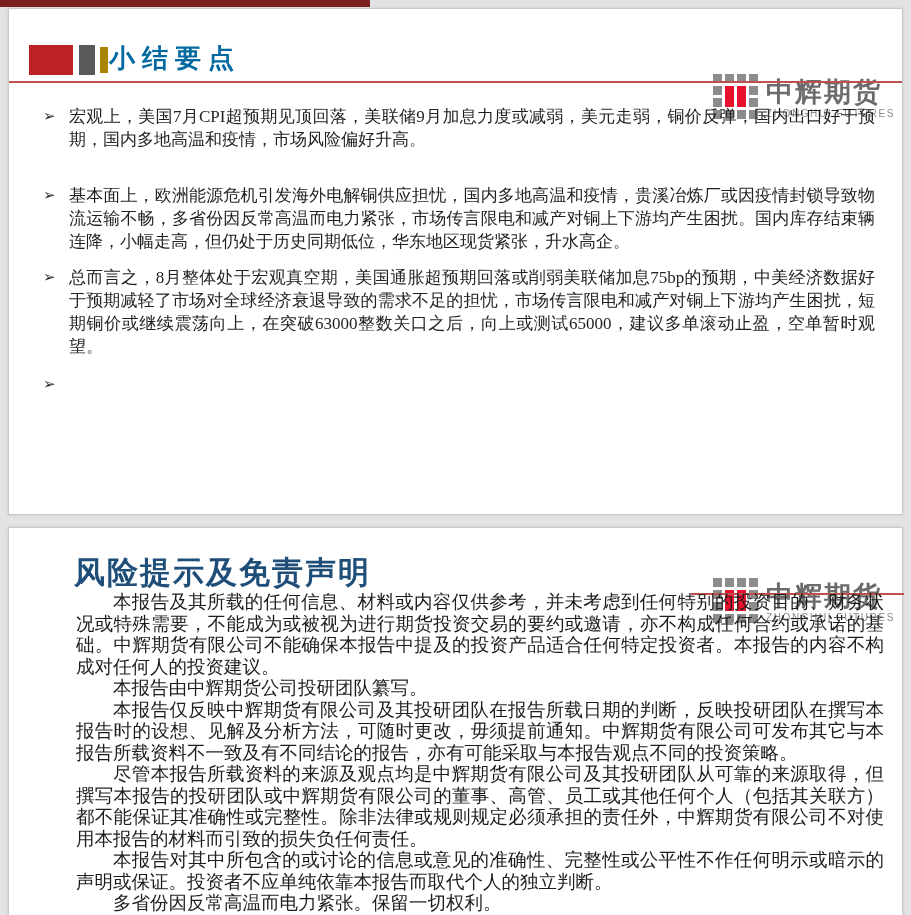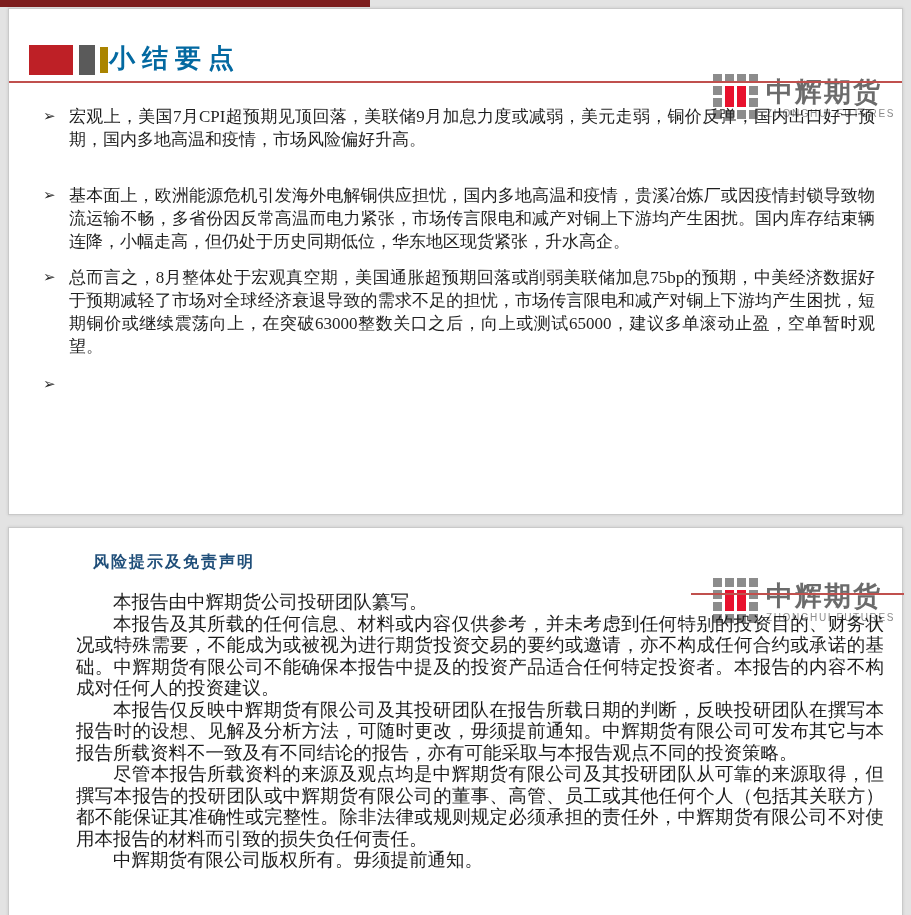--- a/index.html
+++ b/index.html
@@ -35,21 +35,21 @@
   
   .bullets{position:absolute;left:34px;top:96px;width:832px;margin:0;padding:0;list-style:none;}
   .bullets li{display:flex;font-size:17px;line-height:23px;color:#1F1F1F;}
   .bullets li .arrow{flex:0 0 26px;font-size:15px;line-height:23px;color:#2b2b2b;}
   .bullets li .btext{text-align:justify;}
   .bullets li.b1{margin-bottom:33px;}
   .bullets li.b2{margin-bottom:13px;}
   .bullets li.b3{margin-bottom:15px;}
 
   
-  .disc-title{position:absolute;left:84px;top:24px;margin:0;font-size:16px;font-weight:bold;
+  .disc-title{position:absolute;left:65px;top:24px;margin:0;font-size:31px;font-weight:bold;
         color:#1F4E79;letter-spacing:2px;}
   .disc-body{position:absolute;left:67px;top:64px;width:808px;font-size:18.5px;line-height:21.5px;
         color:#1C1C1C;text-align:justify;}
   .disc-body p{margin:0;text-indent:2em;}
 </style>
 </head>
 <body>
 
 <div class="page">
 
@@ -126,21 +126,22 @@
           <span class="cell"></span>
         </div>
       <div class="logo-text">
         <div class="logo-cn">中辉期货</div>
         <div class="logo-en">ZHONGHUI FUTURES</div>
       </div>
     </div>
     <div class="logo-rule"></div>
 
     <div class="disc-body">
+      <p>本报告及其所载的任何信息、材料或内容仅供参考，并未考虑到任何特别的投资目的、财务状况或特殊需要，不能成为或被视为进行期货投资交易的要约或邀请，亦不构成任何合约或承诺的基础。中辉期货有限公司不能确保本报告中提及的投资产品适合任何特定投资者。本报告的内容不构成对任何人的投资建议。</p>
       <p>本报告由中辉期货公司投研团队纂写。</p>
-      <p>本报告及其所载的任何信息、材料或内容仅供参考，并未考虑到任何特别的投资目的、财务状况或特殊需要，不能成为或被视为进行期货投资交易的要约或邀请，亦不构成任何合约或承诺的基础。中辉期货有限公司不能确保本报告中提及的投资产品适合任何特定投资者。本报告的内容不构成对任何人的投资建议。</p>
       <p>本报告仅反映中辉期货有限公司及其投研团队在报告所载日期的判断，反映投研团队在撰写本报告时的设想、见解及分析方法，可随时更改，毋须提前通知。中辉期货有限公司可发布其它与本报告所载资料不一致及有不同结论的报告，亦有可能采取与本报告观点不同的投资策略。</p>
       <p>尽管本报告所载资料的来源及观点均是中辉期货有限公司及其投研团队从可靠的来源取得，但撰写本报告的投研团队或中辉期货有限公司的董事、高管、员工或其他任何个人（包括其关联方）都不能保证其准确性或完整性。除非法律或规则规定必须承担的责任外，中辉期货有限公司不对使用本报告的材料而引致的损失负任何责任。</p>
-      <p>中辉期货有限公司版权所有。毋须提前通知。</p>
+      <p>本报告对其中所包含的或讨论的信息或意见的准确性、完整性或公平性不作任何明示或暗示的声明或保证。投资者不应单纯依靠本报告而取代个人的独立判断。</p>
+      <p>多省份因反常高温而电力紧张。保留一切权利。</p>
     </div>
   </div>
 
 </div>
 
 </body></html>

